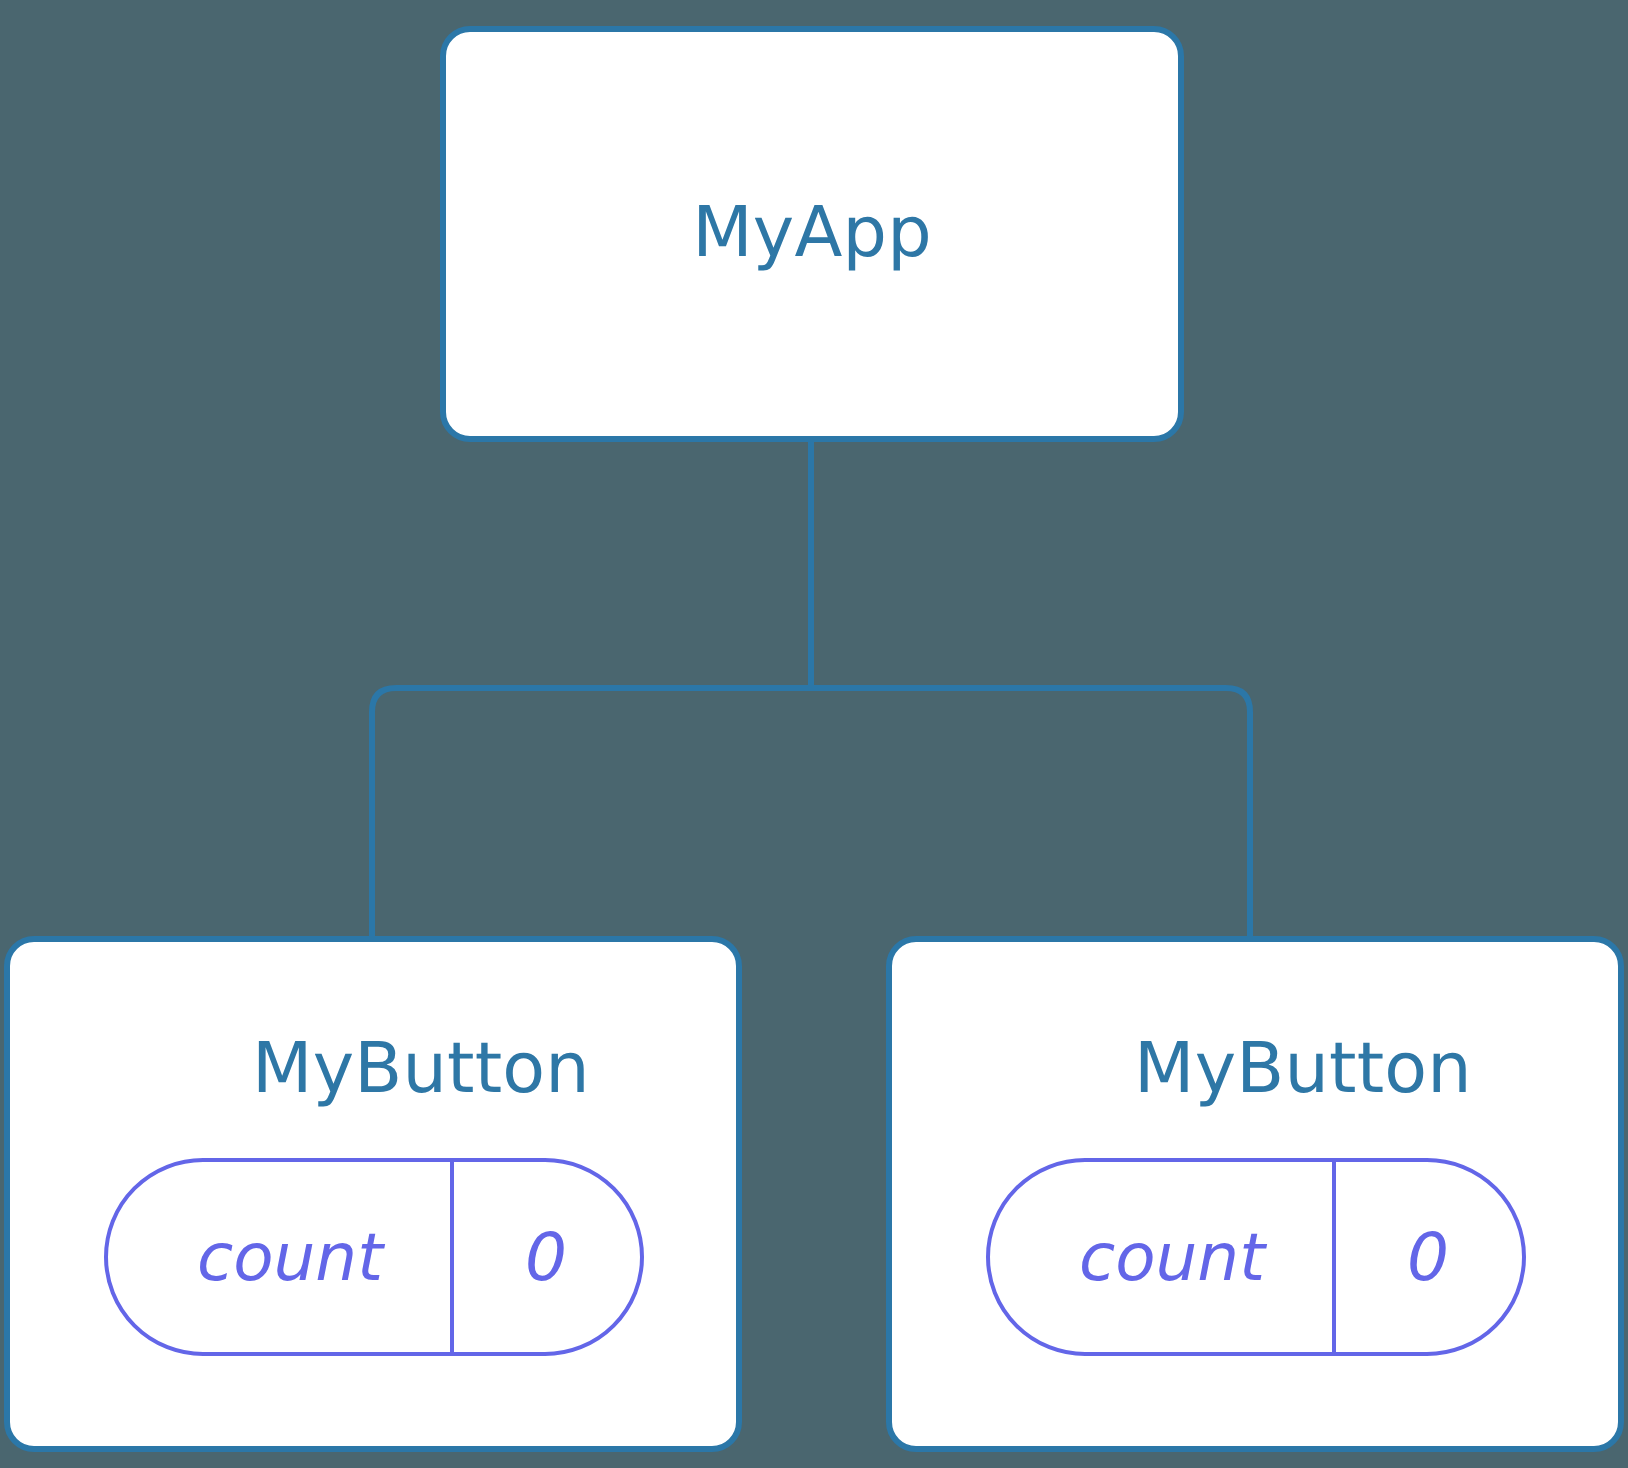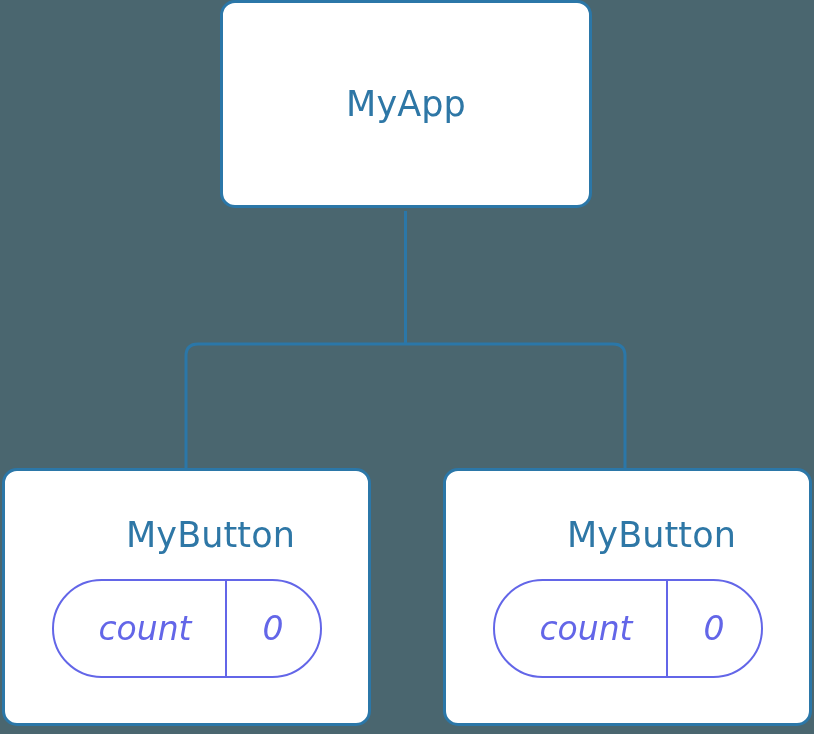--- a/index.html
+++ b/index.html
@@ -50,21 +50,21 @@
     color: #2e77a6;
     font-size: 35px;
     line-height: 1;
     letter-spacing: 0.1px;
     white-space: nowrap;
   }
 
   
   .node-root {
     left: 220px;
-    top: 0;
+    top: 13px;
     width: 372px;
     height: 208px;
   }
 
   
   .node-child-left {
     left: 2px;
     top: 468px;
     width: 369px;
     height: 258px;

